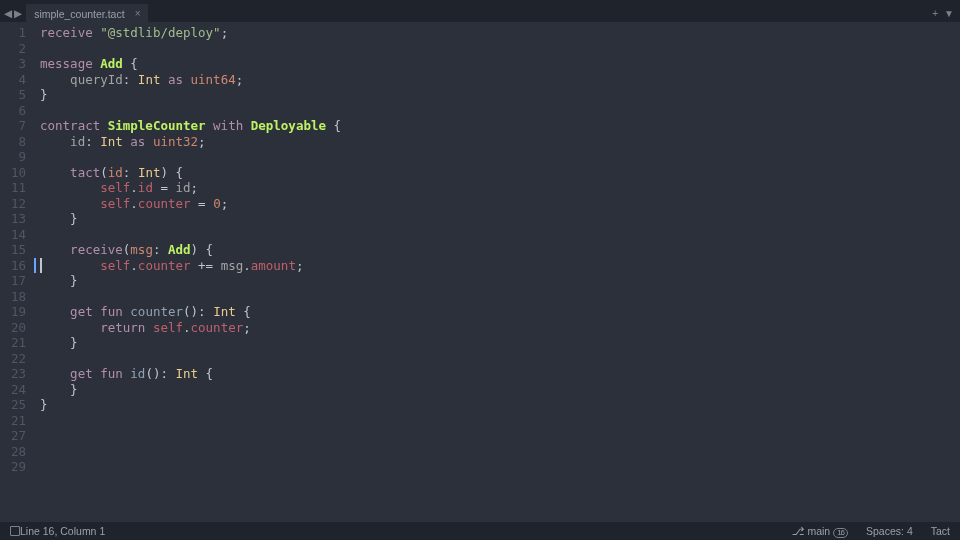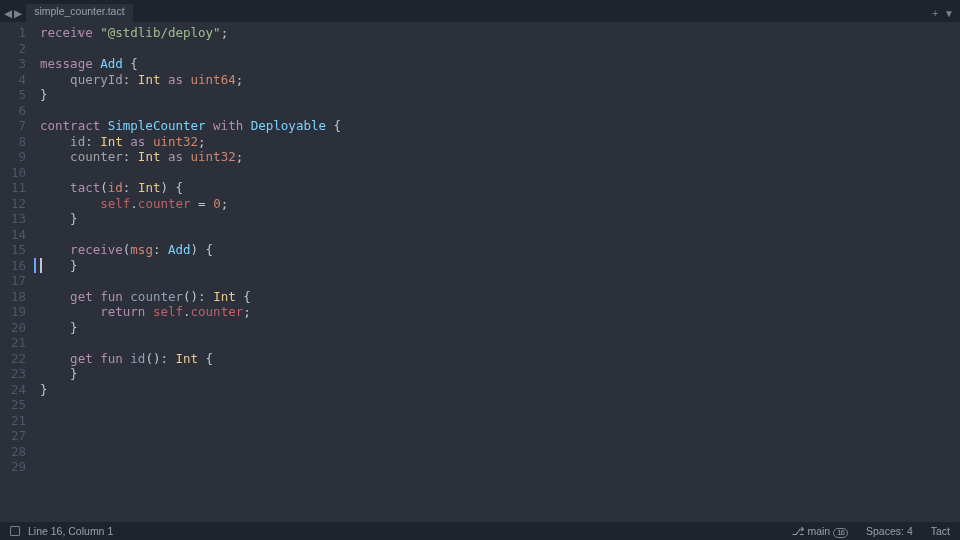--- a/index.html
+++ b/index.html
@@ -32,21 +32,20 @@
   }
   .tab-nav span { cursor: pointer; color: #7a808c; }
   .tab {
     display: flex;
     align-items: center;
     height: 18px;
     padding: 0 8px;
     background: #2b303b;
     border-top: 1px solid #2b303b;
     gap: 10px;
-    flex-direction: column;
   }
   .tab .close { color: #7a808c; cursor: pointer; font-size: 10px; }
   .tabbar-right {
     position: absolute;
     right: 6px;
     display: flex;
     gap: 6px;
     color: #7a808c;
     font-size: 10px;
   }
@@ -86,21 +85,21 @@
     left: 6px;
     width: 1.5px;
     height: 15.5px;
     background: #c0c5ce;
     top: calc(3px + 15.5px * 15);
   }
   
   .kw { color: #b48ead; }      
   .kw2 { color: #b48ead; }     
   .ty { color: #ebcb8b; }      
-  .ty2 { color: #7dd3fc; }     
+  .ty2 { color: #bef264; font-weight: bold; }     
   .as { color: #d08770; }      
   .fn { color: #8fa1b3; }      
   .id { color: #a3a3a3; }      
   .self { color: #bf616a; }    
   .prop { color: #bf616a; }    
   .param { color: #d08770; }   
   .str { color: #a3be8c; }     
   .num { color: #d08770; }     
   .pun { color: #c0c5ce; }     
   .op { color: #c0c5ce; }      
@@ -112,21 +111,21 @@
     right: 0;
     height: 18px;
     background: #1f232c;
     display: flex;
     align-items: center;
     font-family: -apple-system, "Segoe UI", Arial, sans-serif;
     font-size: 10.5px;
     color: #9aa0aa;
     padding: 0 10px;
   }
-  .statusbar .sb-left { display: flex; gap: 8px; align-items: center; text-align: center; }
+  .statusbar .sb-left { display: flex; gap: 0; align-items: center; text-align: center; }
   .statusbar .sb-right { margin-left: auto; display: flex; gap: 18px; align-items: center; justify-content: space-between; }
   .sb-icon {
     width: 10px; height: 10px;
     border: 1px solid #7a808c;
     border-radius: 1px;
     display: inline-block;
   }
   .branch-arrows {
     display: inline-block;
     font-size: 8px;
@@ -194,27 +193,28 @@
     <div class="current-line-marker"></div>
     <div class="cursor"></div>
   <div class="line"><span class="kw">receive </span><span class="str">"@stdlib/deploy"</span><span class="pun">;</span></div>
       <div class="line"></div>
       <div class="line"><span class="kw">message </span><span class="ty2">Add </span><span class="pun">{</span></div>
       <div class="line"><span class="id">    queryId</span><span class="pun">: </span><span class="ty">Int </span><span class="kw">as </span><span class="as">uint64</span><span class="pun">;</span></div>
       <div class="line"><span class="pun">}</span></div>
       <div class="line"></div>
       <div class="line"><span class="kw">contract </span><span class="ty2">SimpleCounter </span><span class="kw">with </span><span class="ty2">Deployable </span><span class="pun">{</span></div>
       <div class="line"><span class="id">    id</span><span class="pun">: </span><span class="ty">Int </span><span class="kw">as </span><span class="as">uint32</span><span class="pun">;</span></div>
-      <div class="line"><span class="id">    counter</span><span class="pun">: </span><span class="ty">Int </span><span class="kw">as </span><span class="as">uint32</span><span class="pun">;</span></div>
       <div class="line"></div>
       <div class="line"><span class="pun">    </span><span class="kw2">tact</span><span class="pun">(</span><span class="param">id</span><span class="pun">: </span><span class="ty">Int</span><span class="pun">) {</span></div>
+      <div class="line"><span class="pun">        </span><span class="self">self</span><span class="pun">.</span><span class="prop">id</span><span class="op"> = </span><span class="id">id</span><span class="pun">;</span></div>
       <div class="line"><span class="pun">        </span><span class="self">self</span><span class="pun">.</span><span class="prop">counter</span><span class="op"> = </span><span class="num">0</span><span class="pun">;</span></div>
       <div class="line"><span class="pun">    }</span></div>
       <div class="line"></div>
       <div class="line"><span class="pun">    </span><span class="kw2">receive</span><span class="pun">(</span><span class="param">msg</span><span class="pun">: </span><span class="ty2">Add</span><span class="pun">) {</span></div>
+      <div class="line"><span class="pun">        </span><span class="self">self</span><span class="pun">.</span><span class="prop">counter</span><span class="op"> += </span><span class="id">msg</span><span class="pun">.</span><span class="prop">amount</span><span class="pun">;</span></div>
       <div class="line"><span class="pun">    }</span></div>
       <div class="line"></div>
       <div class="line"><span class="pun">    </span><span class="kw2">get fun </span><span class="fn">counter</span><span class="pun">(): </span><span class="ty">Int </span><span class="pun">{</span></div>
       <div class="line"><span class="pun">        </span><span class="kw">return </span><span class="self">self</span><span class="pun">.</span><span class="prop">counter</span><span class="pun">;</span></div>
       <div class="line"><span class="pun">    }</span></div>
       <div class="line"></div>
       <div class="line"><span class="pun">    </span><span class="kw2">get fun </span><span class="fn">id</span><span class="pun">(): </span><span class="ty">Int </span><span class="pun">{</span></div>
       <div class="line"><span class="pun">    }</span></div>
       <div class="line"><span class="pun">}</span></div>
       <div class="line"></div>

